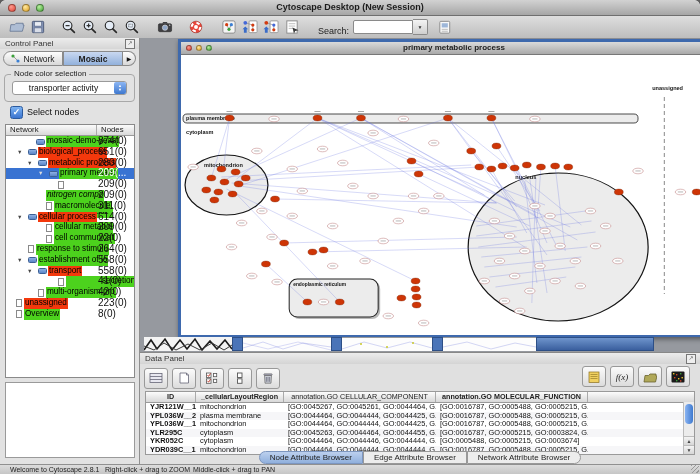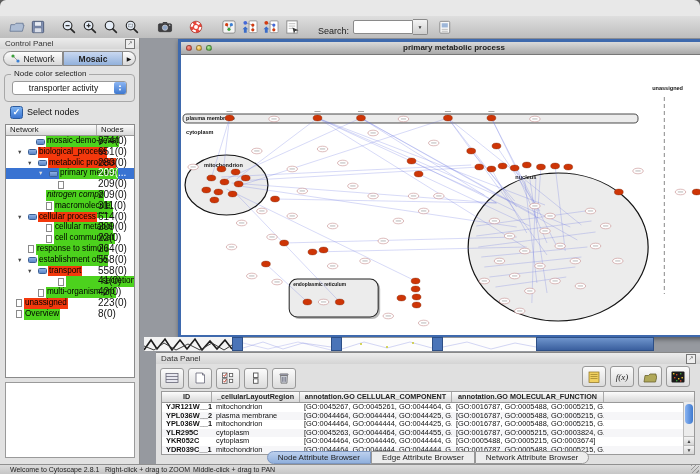--- a/index.html
+++ b/index.html
@@ -79,21 +79,21 @@
   
   .strip{position:absolute;left:4px;top:299px;right:2px;height:14px;display:flex;overflow:hidden;}
   .strip > div{height:100%;}
   .bw-graph{width:88px;background:#f4f4f4;}
   .bw-blue{width:11px;background:#4a74b8;border:1px solid #2d4f86;box-sizing:border-box;}
   .bw-light{background:#fdfdfd;border-top:1px solid #999;box-sizing:border-box;position:relative;}
   .bw-bar{width:118px;height:8px;background:linear-gradient(#6e94cc,#3a5f9e);border:1px solid #2d4f86;box-sizing:border-box;align-self:flex-start;}
   .bw-rest{flex:1;}
   .ydot{position:absolute;width:2px;height:2px;background:#c9c92a;border-radius:50%;}
   
-  .data-panel{position:absolute;left:0;right:0;top:314px;bottom:0;background:#e0e0e0;border-top:1px solid #888;box-sizing:border-box;margin-left:16px;}
+  .data-panel{position:absolute;left:0;right:0;top:314px;bottom:0;background:#e0e0e0;border-top:1px solid #888;box-sizing:border-box;}
   .dp-header{position:absolute;left:0;right:0;top:0;height:11px;font-size:8px;color:#333;padding-left:5px;line-height:11px;
     background:linear-gradient(#ececec,#d4d4d4);}
   .dp-toolbar{position:absolute;left:4px;right:4px;top:13px;height:24px;display:flex;align-items:center;}
   .dp-btn{width:22px;height:19px;border:1px solid #999;border-radius:3px;background:linear-gradient(#fbfbfb,#dcdcdc);
     margin-right:4px;display:inline-flex;align-items:center;justify-content:center;}
   .dp-btn svg{width:14px;height:12px;}
   .dp-right{position:absolute;right:2px;top:0;display:flex;}
   .fx{font-family:"Liberation Serif",serif;font-style:italic;font-size:9px;color:#222;}
   .dp-table{position:absolute;left:5px;right:5px;top:38px;height:62px;border:1px solid #9a9a9a;background:#fff;overflow:hidden;}
   .dt-header{display:flex;height:10px;border-bottom:1px solid #999;}
@@ -121,20 +121,28 @@
   .statusbar span{position:absolute;top:0;font-size:7px;color:#222;line-height:9px;white-space:nowrap;}
   .st1{left:10px;} .st2{left:105px;} .st3{left:193px;}
   .app-grip{position:absolute;right:1px;bottom:1px;width:8px;height:8px;
     background:repeating-linear-gradient(135deg,#9a9a9a 0 1px,transparent 1px 3px);}
 </style>
 </head>
 <body>
 
 <div id="app">
 
+  <div class="titlebar">
+    <div class="lights">
+      <span class="light l-red"></span>
+      <span class="light l-yellow"></span>
+      <span class="light l-green"></span>
+    </div>
+    <div class="app-title">Cytoscape Desktop (New Session)</div>
+  </div>
 
   <div class="toolbar">
     <span id="tb-icons" style="display:flex;align-items:center;">
         <span class="tbtn">
           <svg viewBox="0 0 17 17">
             <path d="M1 13 L2 6 L6 6 L7.5 4.5 L15 4.5 L15 6.5 L16 6.5 L14.2 13 Z" fill="#aebdd4" stroke="#5d6f8d" stroke-width="0.8"></path>
           </svg>
         </span>
         <span class="tbtn">
           <svg viewBox="0 0 17 17">
@@ -711,21 +719,21 @@
                 <rect x="5" y="9" width="1.4" height="1.4" fill="#3a9a3a"></rect>
                 <rect x="9" y="9.2" width="1.4" height="1.4" fill="#d2442a"></rect>
               </svg>
             </span>
           </span>
       </div>
       <div class="dp-table">
         <div class="dt-header" id="dt-header">
             <div class="c-id" style="font-weight: bold;">ID</div>
             <div class="c-region" style="font-weight: bold;">_cellularLayoutRegion</div>
-            <div class="c-cc" style="font-weight: bold; text-align: center;">annotation.GO CELLULAR_COMPONENT</div>
+            <div class="c-cc" style="font-weight: normal; text-align: center;">annotation.GO CELLULAR_COMPONENT</div>
             <div class="c-mf" style="font-weight: bold;">annotation.GO MOLECULAR_FUNCTION</div>
             <div class="c-fill"></div>
           </div>
         <div id="dt-rows">
             <div class="dt-row">
               <div class="c-id">YJR121W__1</div>
               <div class="c-region">mitochondrion</div>
               <div class="c-cc">[GO:0045267, GO:0045261, GO:0044464, G...</div>
               <div class="c-mf">[GO:0016787, GO:0005488, GO:0005215, G...</div>
             </div>

